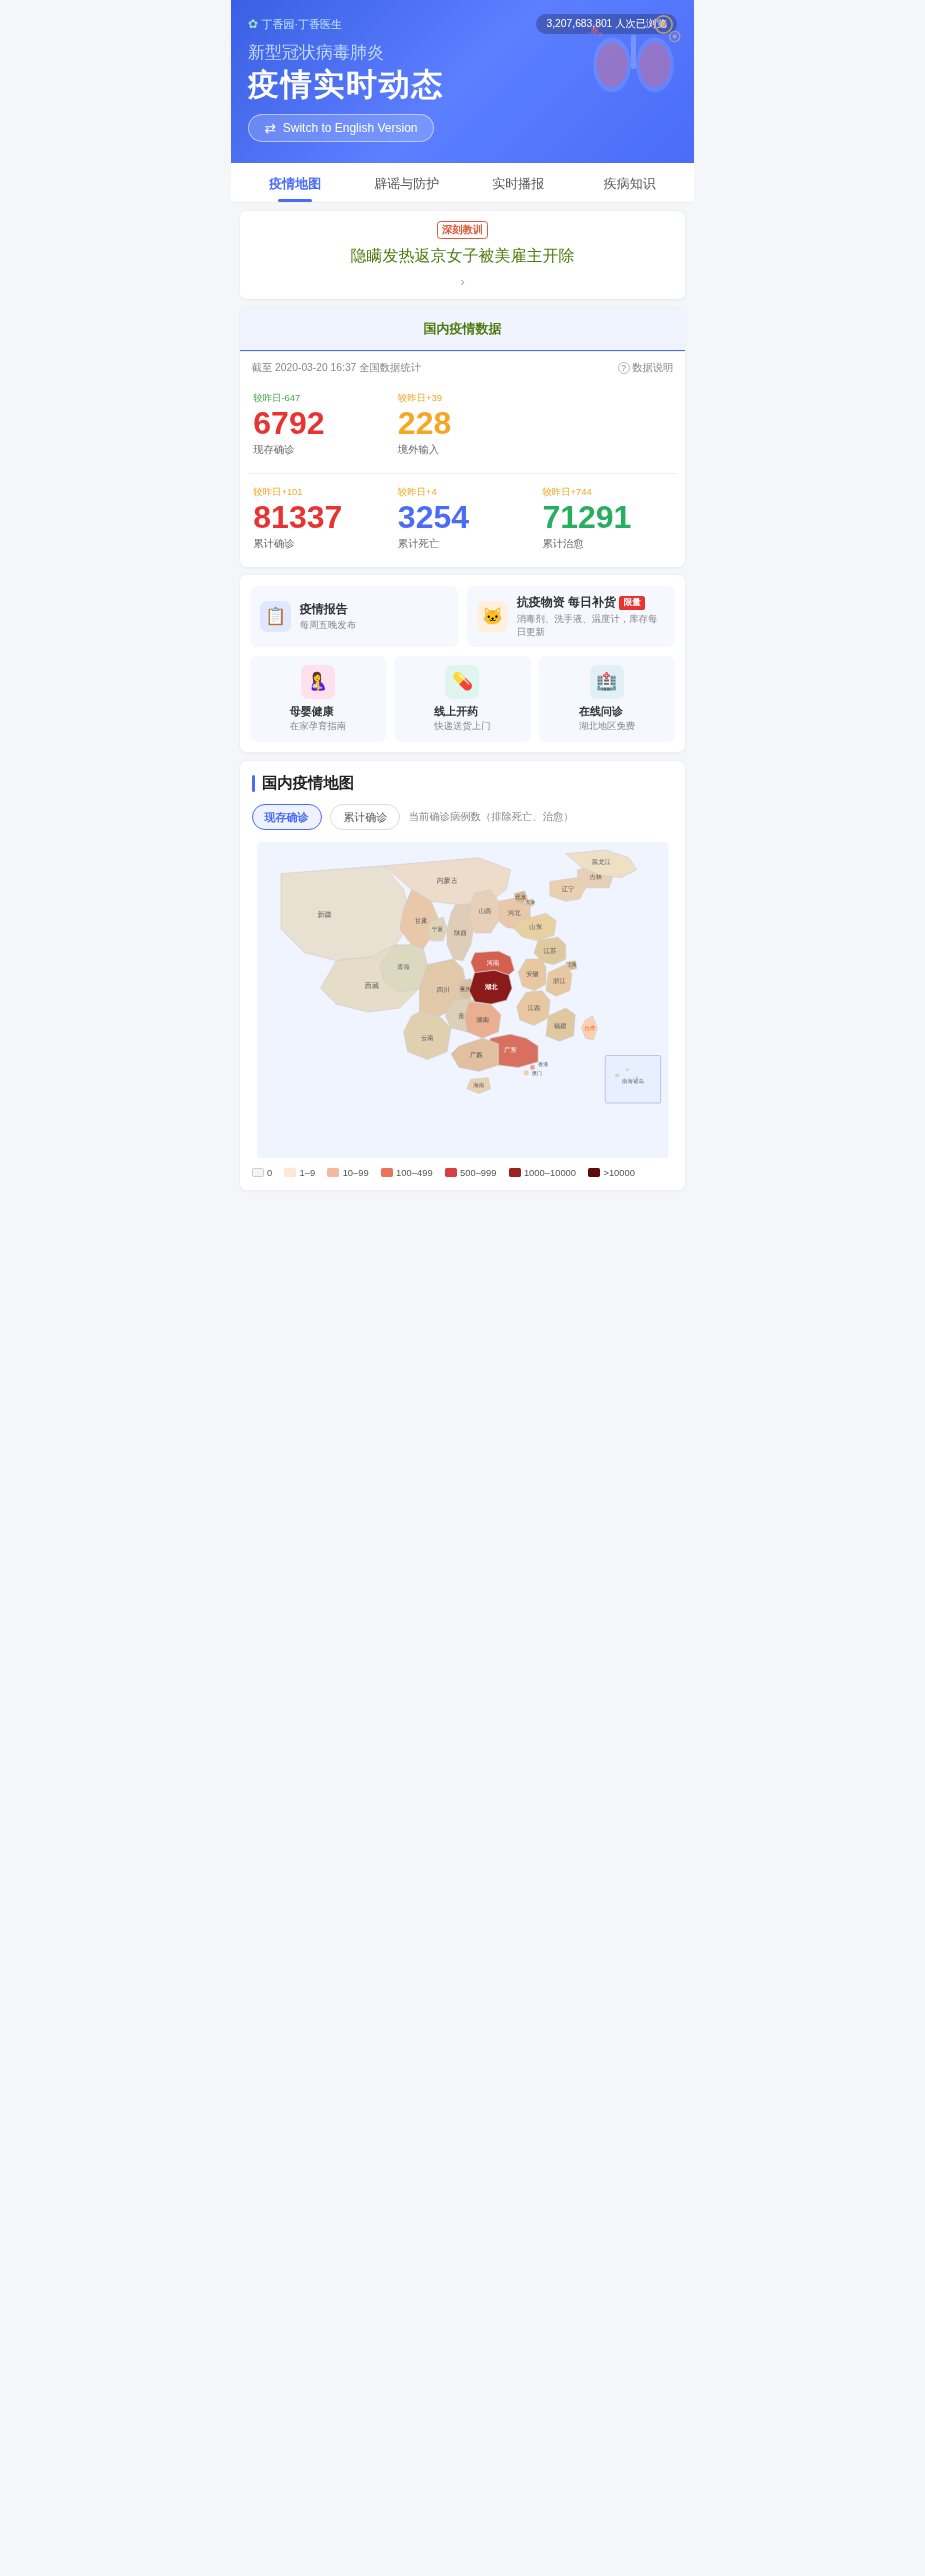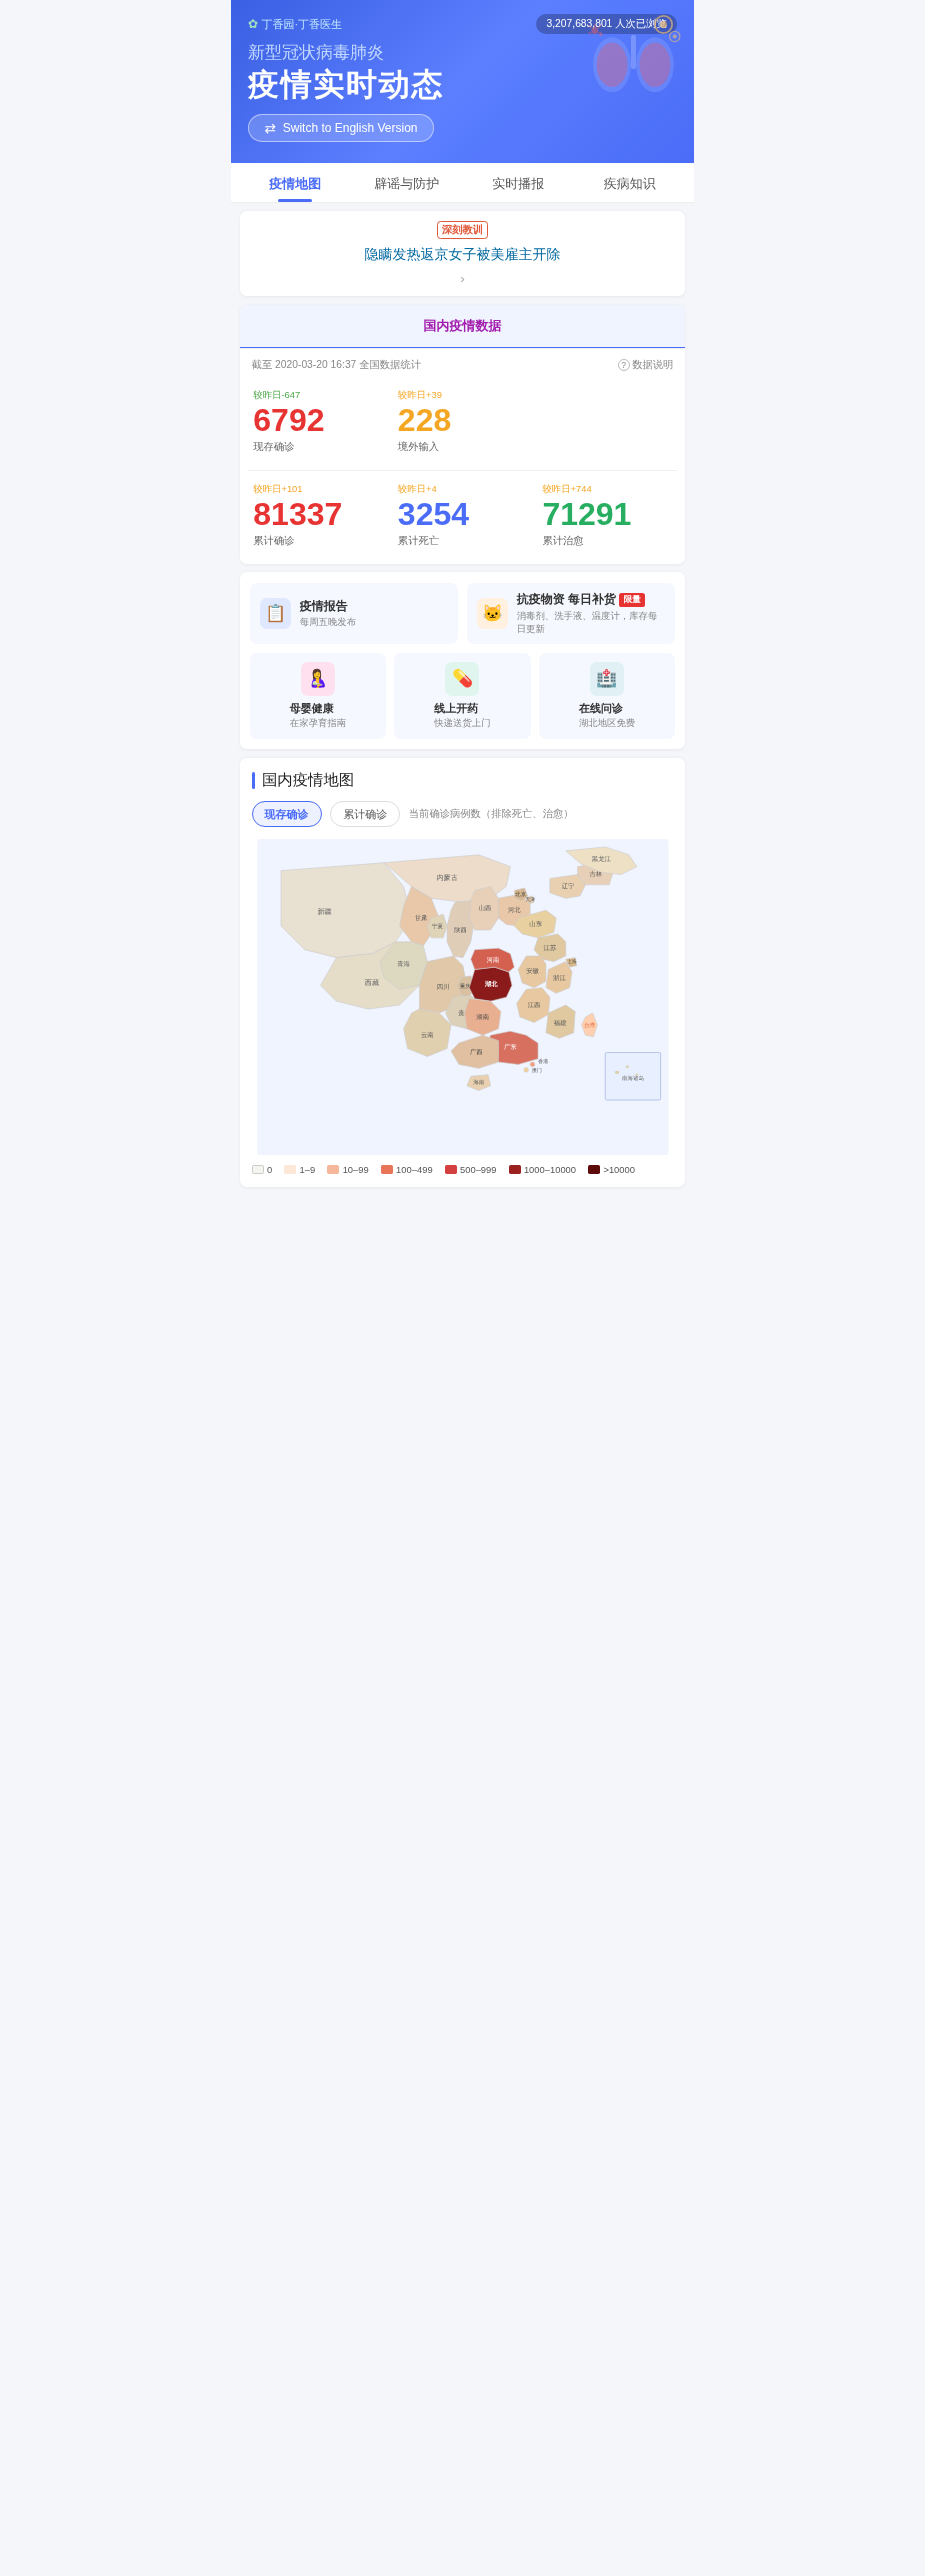--- a/index.html
+++ b/index.html
@@ -135,22 +135,22 @@
       color: #e05a3a;
       font-size: 10.3px;
       font-weight: bold;
       white-space: nowrap;
       border: 0.9px solid #e05a3a;
       border-radius: 3.4px;
       padding: 0.9px 4.3px;
     }
     .news-text {
       flex: 1;
-      font-size: 14px;
-      color: #0369a1;
+      font-size: 16px;
+      color: #4d7c0f;
       white-space: nowrap;
       overflow: hidden;
       text-overflow: ellipsis;
     }
     .news-arrow {
       color: #aaa;
       font-size: 13.7px;
     }
 
     
@@ -167,21 +167,21 @@
     }
     .data-tab {
       flex: 1;
       text-align: center;
       padding: 12px 0;
       font-size: 13px;
       color: #888;
       cursor: pointer;
     }
     .data-tab.active {
-      color: #a21caf;
+      color: #4d7c0f;
       font-weight: bold;
       background: #f0f4ff;
       border-bottom: 1.7px solid #4a6cf7;
     }
 
     .data-meta {
       padding: 8.6px 12px 5.1px;
       font-size: 10.3px;
       color: #888;
       display: flex;
@@ -325,21 +325,21 @@
       margin: 8.6px 8.6px 0;
       border-radius: 6.9px;
       box-shadow: 0 0.9px 3.4px rgba(0,0,0,0.06);
       padding: 12px;
     }
     .map-title {
       display: flex;
       align-items: center;
       gap: 6.9px;
       font-size: 15.4px;
-      font-weight: normal;
+      font-weight: bold;
       color: #222;
       margin-bottom: 10.3px;
     }
     .map-title-bar {
       width: 3.4px;
       height: 17px;
       background: #4a6cf7;
       border-radius: 1.7px;
     }
     .map-filter {

